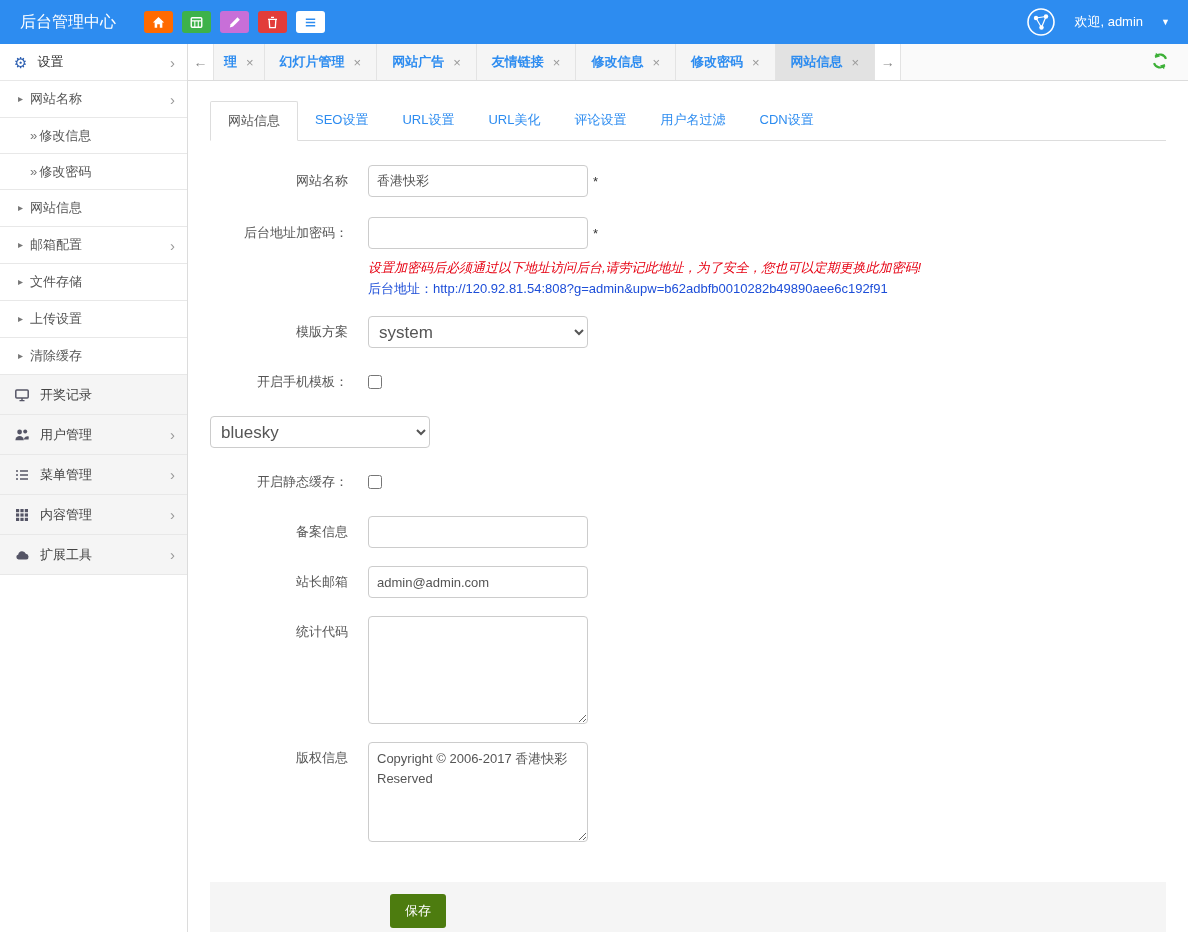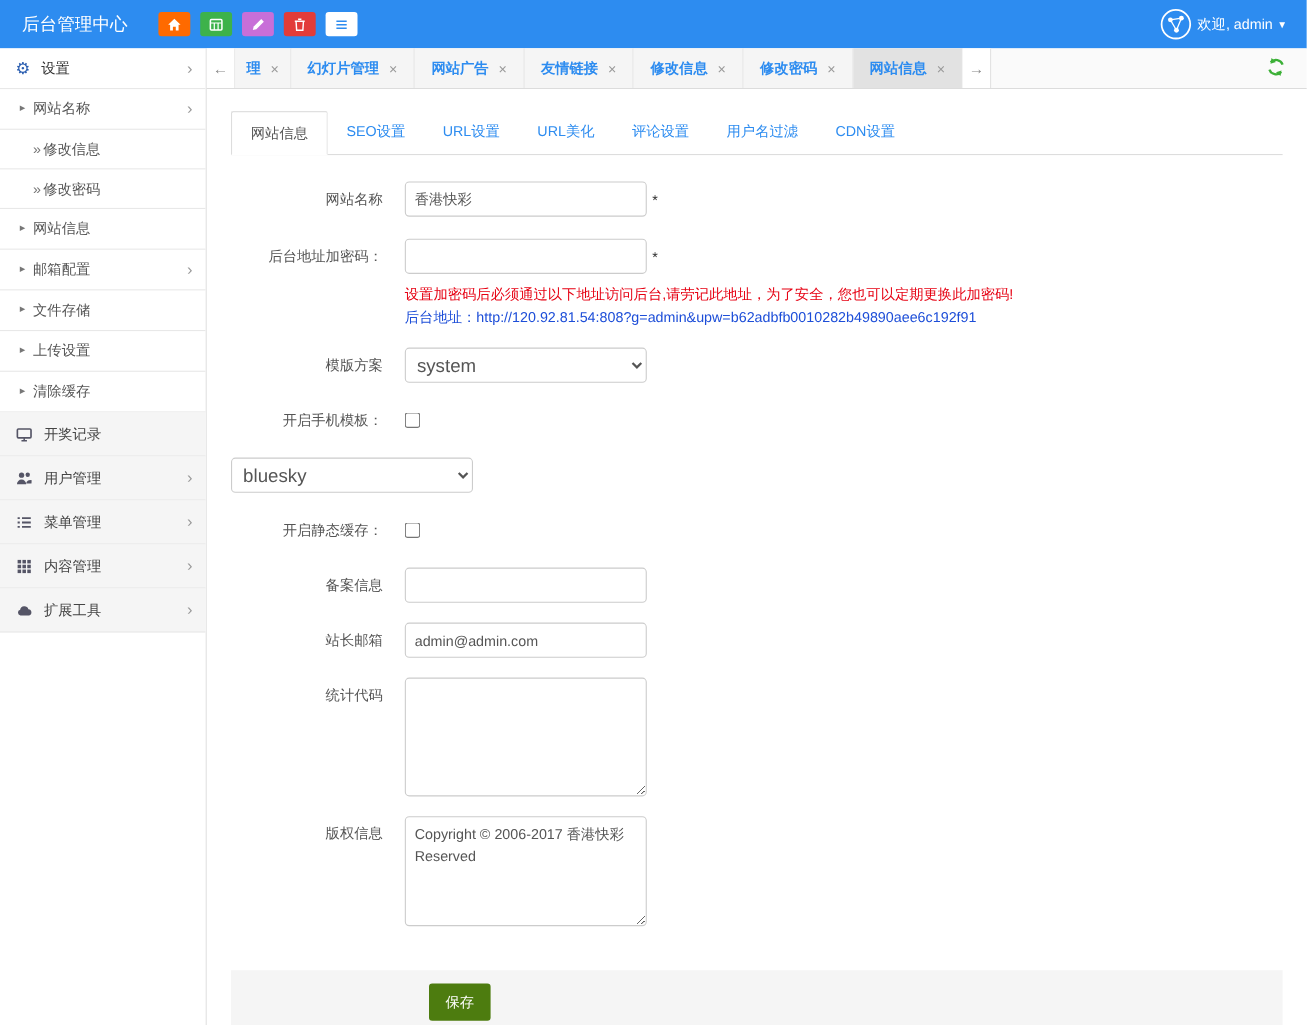--- a/index.html
+++ b/index.html
@@ -11,21 +11,21 @@
   .topbar { height: 44px; background: #2d8cf0; display: flex; align-items: center; padding: 0 18px 0 20px; flex: none; }
   .app-title { color: #fff; font-size: 16px; margin-right: 28px; white-space: nowrap; }
   .tb-icons { display: flex; align-items: center; }
   .tb-btn { width: 29px; height: 22px; border: none; border-radius: 3px; margin-right: 9px; display: inline-flex; align-items: center; justify-content: center; cursor: pointer; padding: 0; }
   .tb-btn.orange { background: #ff6a00; }
   .tb-btn.green  { background: #3db24a; }
   .tb-btn.purple { background: #c86fd8; }
   .tb-btn.red    { background: #e23c39; }
   .tb-btn.white  { background: #ffffff; }
   .tb-btn svg { display: block; }
-  .topbar-right { margin-left: auto; display: flex; align-items: center; color: #fff; gap: 4px; cursor: pointer; text-align: center; }
+  .topbar-right { margin-left: auto; display: flex; align-items: center; color: #fff; gap: 18px; cursor: pointer; text-align: center; }
   .avatar { width: 30px; height: 30px; display: inline-flex; }
   .welcome { font-size: 13px; }
   .caret { font-size: 9px; }
 
   
   .body { flex: 1; display: flex; min-height: 0; }
 
   
   .sidebar { width: 188px; flex: none; background: #fff; border-right: 1px solid #dcdcdc; overflow: hidden; }
   .side-row { display: flex; align-items: center; border-bottom: 1px solid #e8e8e8; cursor: pointer; color: #555; }
@@ -64,21 +64,21 @@
   .ctrl { display: flex; align-items: flex-start; }
   .ctrl.col { flex-direction: column; align-items: flex-start; }
   .ctrl-line { display: flex; align-items: flex-start; }
   .text-input { width: 220px; height: 32px; border: 1px solid #ccc; border-radius: 4px; padding: 0 8px; font-size: 13px; color: #555; font-family: inherit; outline: none; background: #fff; }
   .req { margin-left: 5px; line-height: 34px; color: #333; }
   .select { width: 220px; height: 32px; border: 1px solid #ccc; border-radius: 4px; padding: 0 6px; font-size: 17px; color: #555; background: #fff; font-family: inherit; outline: none; }
   .checkbox { width: 14px; height: 14px; margin-top: 9px; cursor: pointer; }
   .textarea { width: 220px; border: 1px solid #ccc; border-radius: 4px; padding: 6px 8px; font-size: 13px; color: #555; font-family: inherit; resize: both; outline: none; line-height: 1.5; }
   .ta-stats { height: 108px; }
   .ta-copy  { height: 100px; }
-  .note-red { color: #e60012; margin-top: 8px; line-height: 18px; white-space: nowrap; }
+  .note-red { color: #e60012; margin-top: 8px; line-height: 18px; white-space: nowrap; font-style: italic; }
   .note-gray { color: #1d4ed8; margin-top: 3px; line-height: 18px; white-space: nowrap; }
 
   .form-footer { margin-top: 40px; background: #f5f5f5; padding: 12px 0 14px 180px; }
   .save-btn { background: #4d7c0f; color: #fff; border: none; border-radius: 3px; padding: 8px 15px; font-size: 13px; cursor: pointer; font-family: inherit; }
 </style>
 </head>
 <body>
 
 <div class="app">
 

